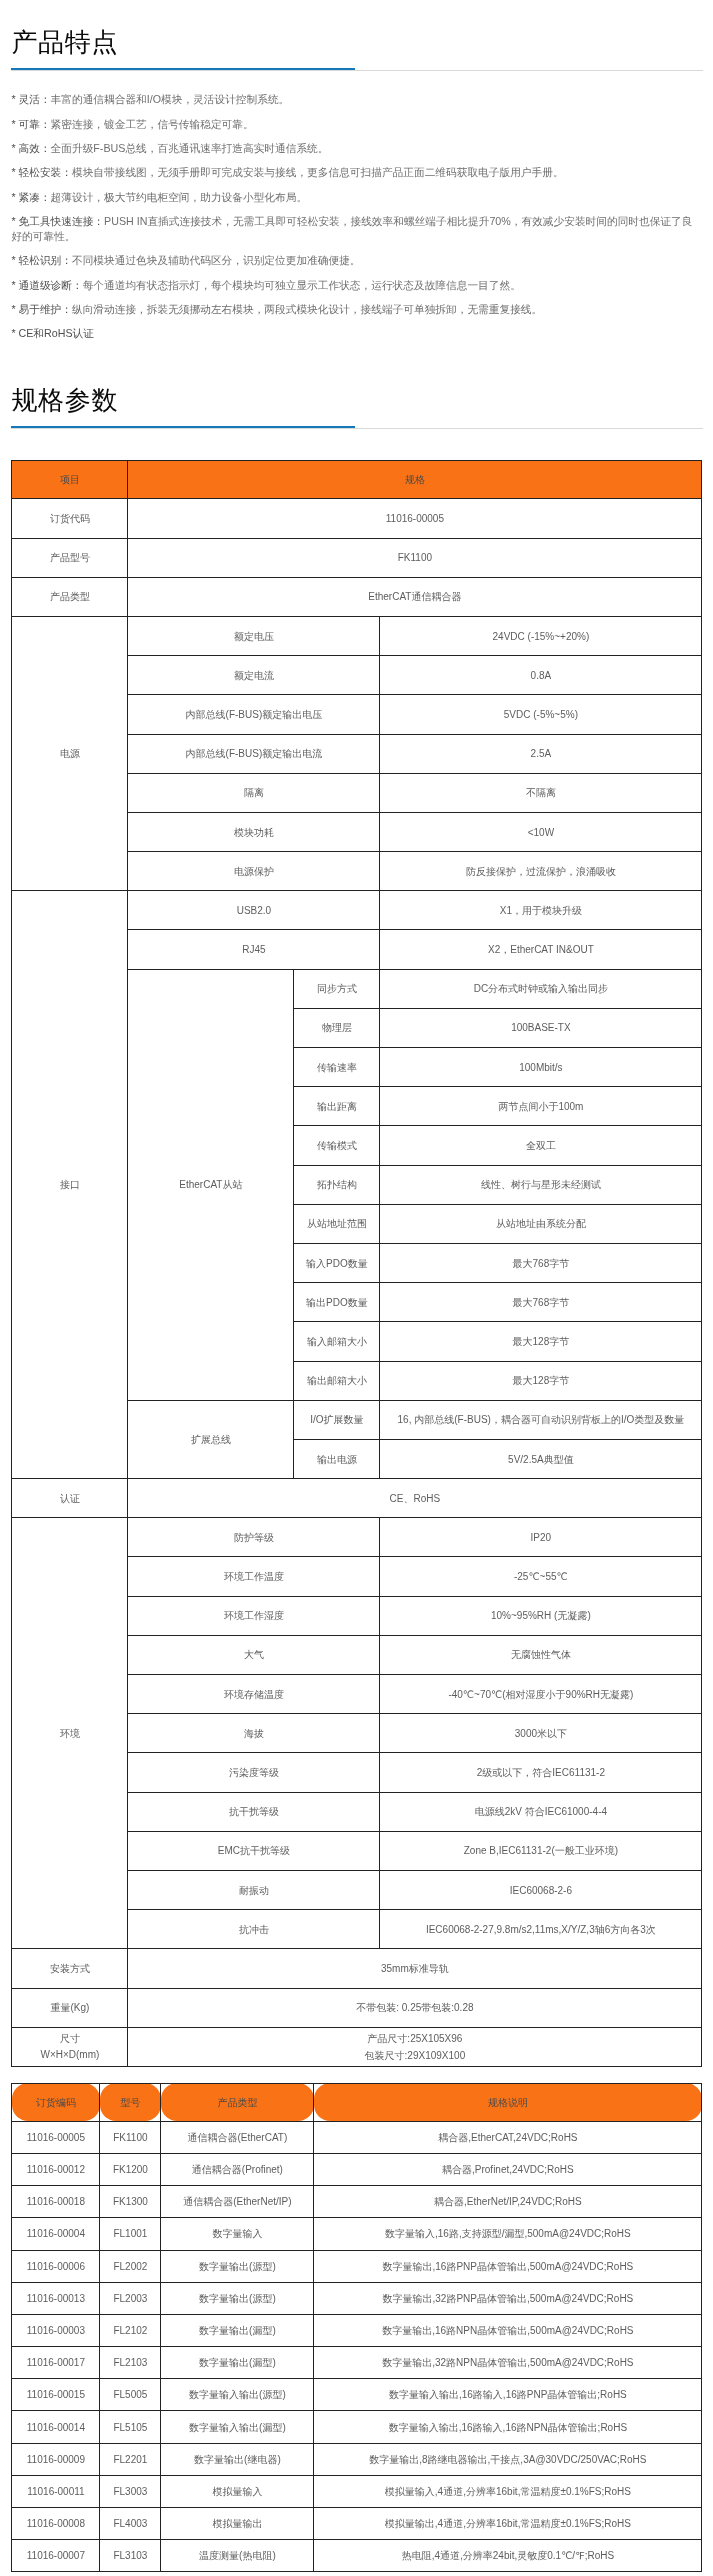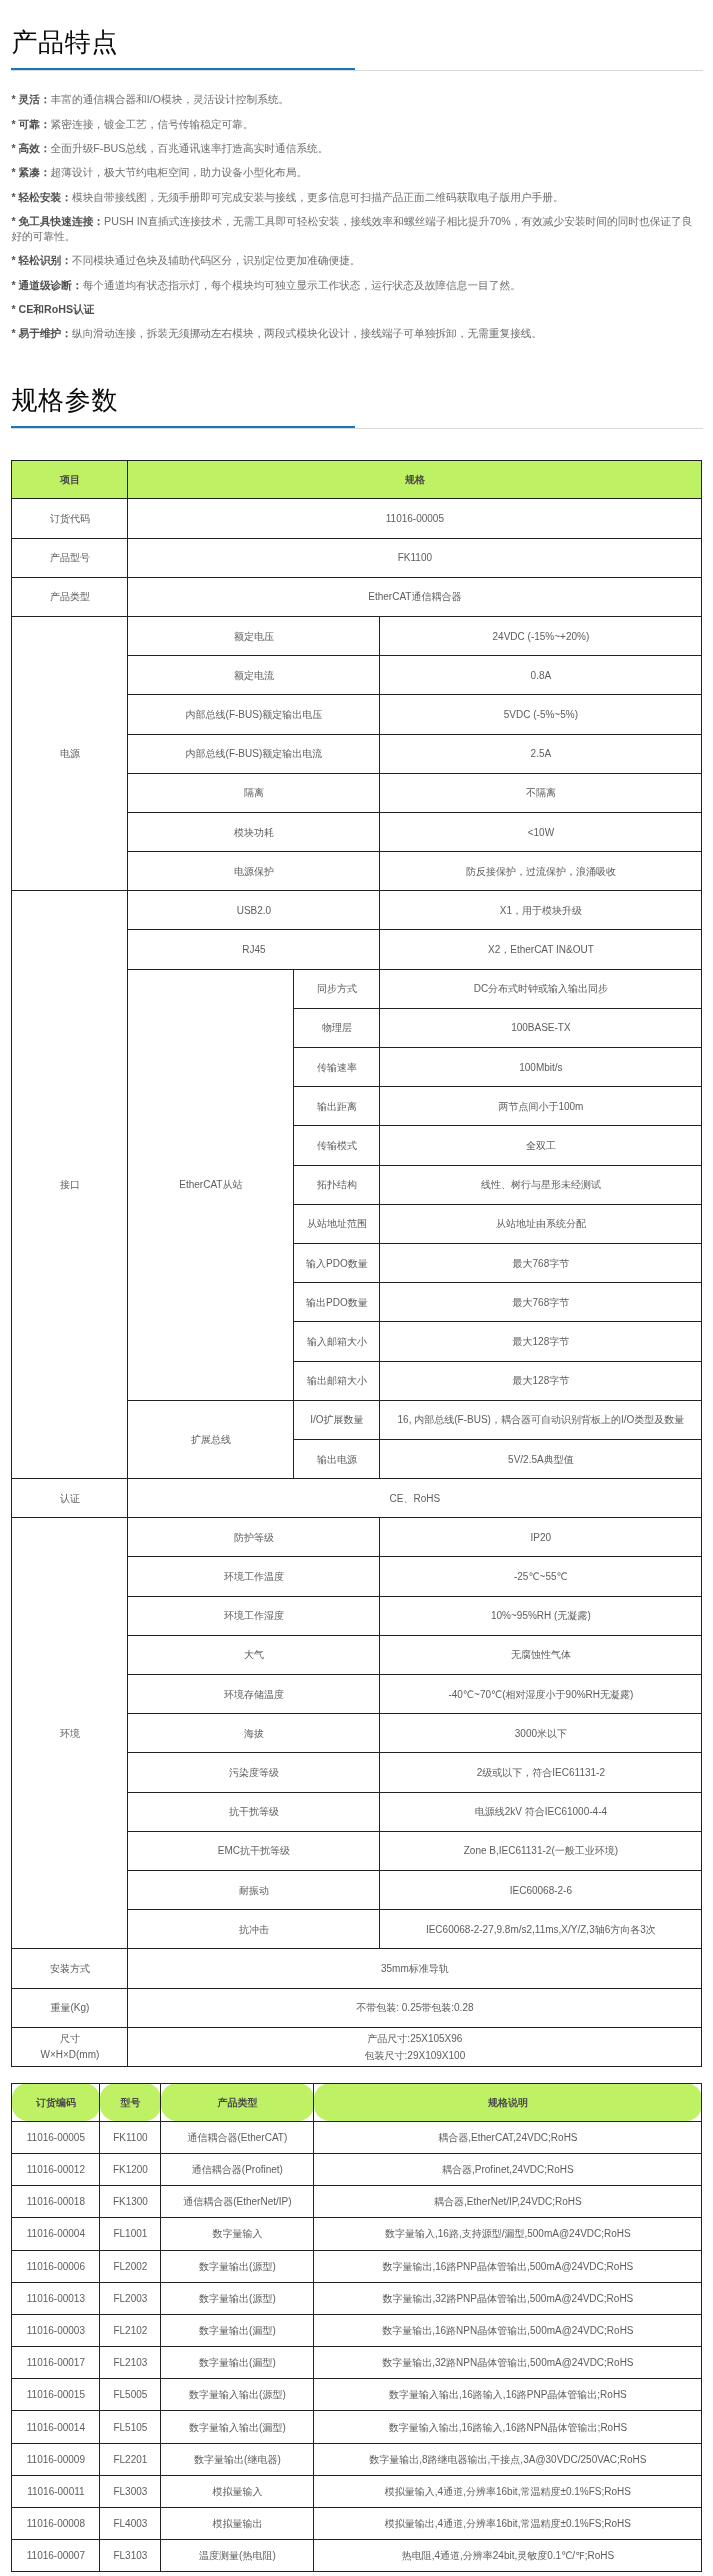--- a/index.html
+++ b/index.html
@@ -25,38 +25,38 @@
   .title-rule .grey{position:absolute;left:0;top:2.1px;right:0;height:0.7px;background:#d9d9d9;}
 
   
   .features-list{list-style:none;margin:0;padding:0;}
   .features-list li{
     font-size:10.7px;
     line-height:15px;
     margin:0 0 9.3px 0;
     color:#6e6e6e;
   }
-  .feature-label{font-weight:bold;color:#4f4f4f;}
+  .feature-label{font-weight:normal;color:#4f4f4f;}
 
   
   table{border-collapse:collapse;width:691px;table-layout:fixed;}
   th,td{
     border:0.7px solid #222222;
     text-align:center;
     vertical-align:middle;
     font-size:10px;
     line-height:15px;
     color:#5d5d5d;
     padding:2.1px 5.7px;
     word-break:break-word;
   }
   th{
-    background:#bef264;
+    background:#f97316;
     color:#4a4a4a;
-    font-weight:bold;
+    font-weight:normal;
     height:33px;
     margin-top:44px;
   }
   .spec-table td{height:34px;}
   .spec-table .c1{width:116px;}
   .spec-table .c2{width:166px;}
   .spec-table .c3{width:86px;}
   .parts-table{margin-top:15.7px;}
   .parts-table th{height:33px;border-radius:16px;}
   .parts-table td{height:27px;}
@@ -76,27 +76,27 @@
   <h1 class="section-title">产品特点</h1>
   <div class="title-rule">
     <div class="blue"></div>
     <div class="grey"></div>
   </div>
 
   <ul class="features-list">
     <li><span class="feature-label">* 灵活：</span><span>丰富的通信耦合器和I/O模块，灵活设计控制系统。</span></li>
     <li><span class="feature-label">* 可靠：</span><span>紧密连接，镀金工艺，信号传输稳定可靠。</span></li>
     <li><span class="feature-label">* 高效：</span><span>全面升级F-BUS总线，百兆通讯速率打造高实时通信系统。</span></li>
+    <li><span class="feature-label">* 轻松安装：</span><span>模块自带接线图，无须手册即可完成安装与接线，更多信息可扫描产品正面二维码获取电子版用户手册。</span></li>
     <li><span class="feature-label">* 紧凑：</span><span>超薄设计，极大节约电柜空间，助力设备小型化布局。</span></li>
-    <li><span class="feature-label">* 轻松安装：</span><span>模块自带接线图，无须手册即可完成安装与接线，更多信息可扫描产品正面二维码获取电子版用户手册。</span></li>
     <li><span class="feature-label">* 免工具快速连接：</span><span>PUSH IN直插式连接技术，无需工具即可轻松安装，接线效率和螺丝端子相比提升70%，有效减少安装时间的同时也保证了良好的可靠性。</span></li>
     <li><span class="feature-label">* 轻松识别：</span><span>不同模块通过色块及辅助代码区分，识别定位更加准确便捷。</span></li>
     <li><span class="feature-label">* 通道级诊断：</span><span>每个通道均有状态指示灯，每个模块均可独立显示工作状态，运行状态及故障信息一目了然。</span></li>
+    <li><span class="feature-label">* 易于维护：</span><span>纵向滑动连接，拆装无须挪动左右模块，两段式模块化设计，接线端子可单独拆卸，无需重复接线。</span></li>
     <li><span class="feature-label">* CE和RoHS认证</span><span></span></li>
-    <li><span class="feature-label">* 易于维护：</span><span>纵向滑动连接，拆装无须挪动左右模块，两段式模块化设计，接线端子可单独拆卸，无需重复接线。</span></li>
   </ul>
 
   <h1 class="section-title" style="margin-top:44px;">规格参数</h1>
   <div class="title-rule" style="margin-bottom:31px;">
     <div class="blue"></div>
     <div class="grey"></div>
   </div>
 
   <table class="spec-table">
     <colgroup>

